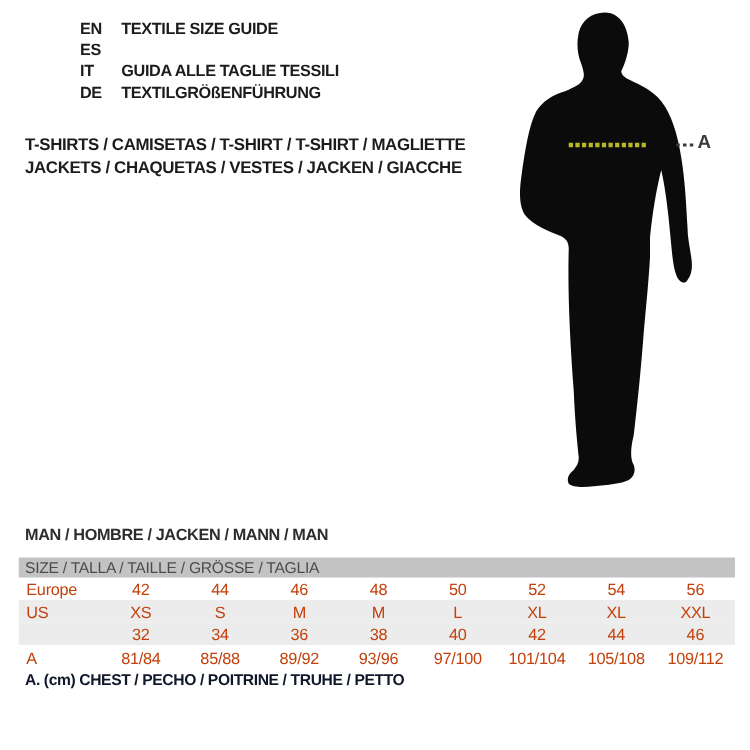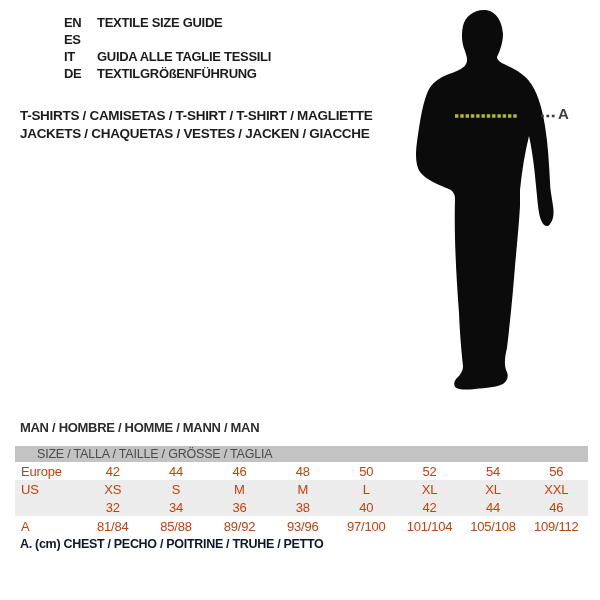--- a/index.html
+++ b/index.html
@@ -16,21 +16,21 @@
   
   .categories{position:absolute;top:107px;left:20px;}
   .category-line{font-size:13.5px;font-weight:700;color:#1c1c1c;letter-spacing:-0.3px;height:18px;line-height:18px;white-space:nowrap;}
   
   .figure-svg{position:absolute;left:402px;top:8px;width:160px;height:382px;}
   .measure-label{position:absolute;left:558px;top:106px;width:18px;font-size:15px;line-height:16px;font-weight:700;color:#3a3a3a;}
   
   .section-title{position:absolute;top:420px;left:20px;font-size:13px;font-weight:700;color:#2d2d2d;letter-spacing:-0.3px;white-space:nowrap;}
   
   .size-table{position:absolute;left:15px;top:446px;width:573px;}
-  .table-header{height:16px;line-height:16px;background:#c3c3c3;font-size:12.5px;color:#4c4c4c;padding-left:22px;letter-spacing:-0.2px;box-sizing:border-box;}
+  .table-header{height:16px;line-height:16px;background:#c3c3c3;font-size:12.5px;color:#4c4c4c;padding-left:5px;letter-spacing:-0.2px;box-sizing:border-box;}
   .t-row{display:grid;grid-template-columns:66px repeat(8,1fr);height:18px;align-items:center;font-size:13px;color:#c2410c;letter-spacing:-0.2px;}
   .t-row.last{height:20px;}
   .t-row.shaded{background:#ececec;}
   .row-label{text-align:left;padding-left:6px;}
   .cell{text-align:center;}
   
   .footnote{position:absolute;top:537px;left:20px;font-size:12.5px;font-weight:700;color:#0f172a;letter-spacing:-0.3px;white-space:nowrap;}
 </style>
 </head>
 <body>
@@ -70,21 +70,21 @@
            C120 162 123 144 127 128 C131 146 133 166 135 188
            C136 199 137 207 139 212 C141 218 146 220 148 216 C152 211 152 204 151 198
            C150 190 148 182 148 174 C147 156 146 136 143 118 C140 99 135 83 127 73
            C120 64 110 60 102 56 C97 54 95 51 95 49 C98 43 101 34 101 26
            C100 12 93 2 82 2 Z" fill="#0b0b0b"></path>
   <line x1="53" y1="108" x2="115" y2="108" stroke-width="3.5" stroke-dasharray="3.4 1.9" stroke="#b6ba24"></line>
   <line x1="139" y1="108" x2="154" y2="108" stroke-width="2.4" stroke-dasharray="2.8 2.6" stroke="#3a3a3a"></line>
 </svg>
 <div class="measure-label">A</div>
 
-<div class="section-title">MAN / HOMBRE / HOMME / MANN / MAN</div>
+<div class="section-title">MAN / HOMBRE / JACKEN / MANN / MAN</div>
 
 <div class="size-table">
   <div class="table-header">SIZE / TALLA / TAILLE / GRÖSSE / TAGLIA</div>
 
   <div class="t-row">
     <span class="row-label">Europe</span>
     <span class="cell">42</span>
     <span class="cell">44</span>
     <span class="cell">46</span>
     <span class="cell">48</span>

